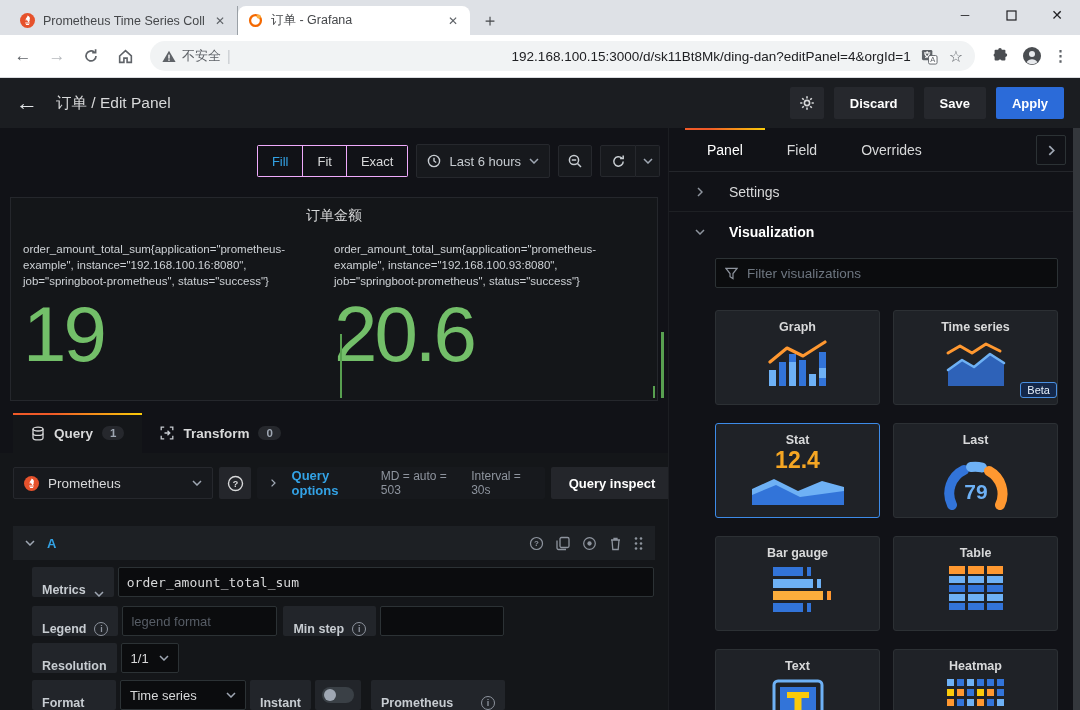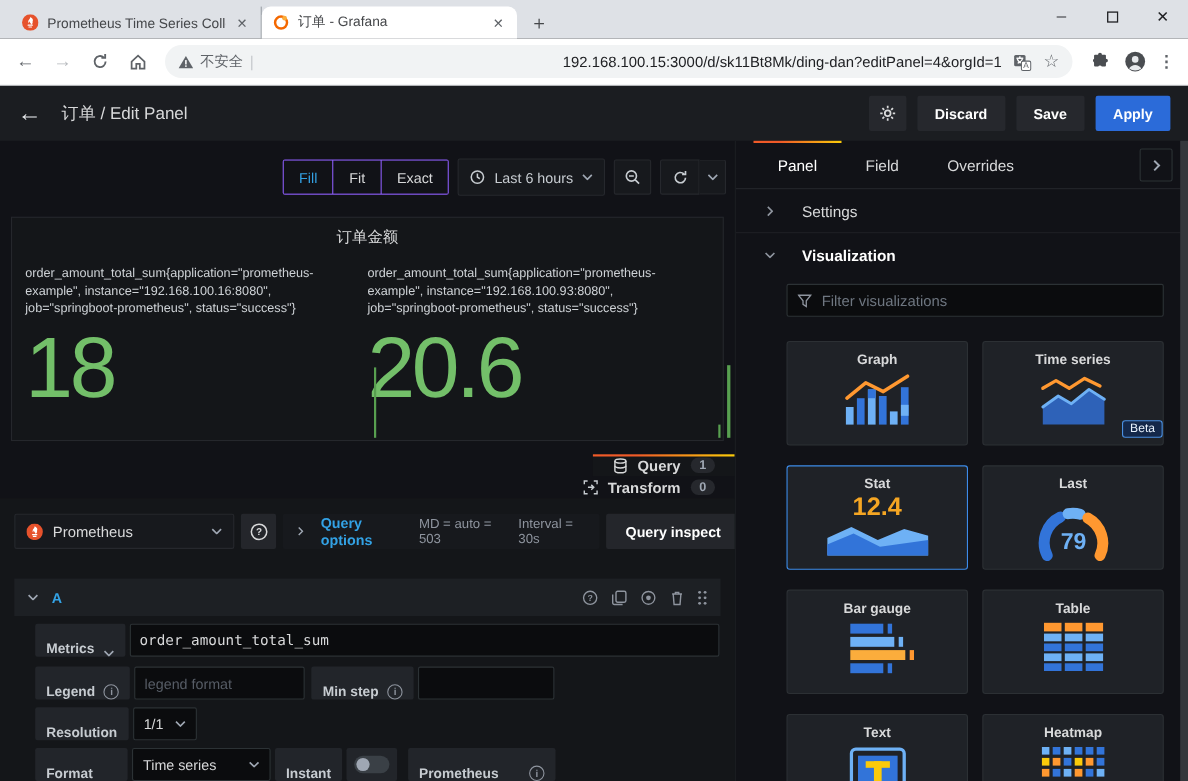--- a/index.html
+++ b/index.html
@@ -38,41 +38,41 @@
   .hd-btn.primary { background:#2b6bd9; }
   .gf-header .group { display:flex; gap:10px; }
 
   
   .gf-main { display:flex; height:582px; }
   .gf-left { width:674px; overflow:hidden; display:flex; flex-direction:column; }
   .gf-right { flex:1; position:relative; border-left:1px solid #1c1e22; }
 
   
   .pv-toolbar { display:flex; justify-content:flex-end; align-items:center; gap:8px; margin:16px 8px 0 0; }
-  .seg-group { display:flex; background:#8b5cf6; gap:1px; padding:1px; border-radius:2px; }
+  .seg-group { display:flex; background:#f0abfc; gap:1px; padding:1px; border-radius:2px; }
   .seg { height:30px; padding:0 14px; background:#111217; color:#d8d9da; font-size:13px; font-weight:500; display:flex; align-items:center; }
   .seg.sel { color:#33a2e5; }
   .tool-btn { height:32px; background:#17191d; border:1px solid #26282d; border-radius:2px; color:#c7ccd1; display:flex; align-items:center; gap:8px; padding:16px 10px; font-size:13px; font-weight:500;justify-content:flex-end; }
   .tool-btn.square { width:34px; justify-content:center; padding:0; }
   .chev { width:10px; height:6px; }
   .refresh-pair { display:flex; }
   .refresh-pair .tool-btn:first-child { border-radius:2px 0 0 2px; }
   .refresh-pair .tool-btn:last-child { border-radius:0 2px 2px 0; border-left:none; width:24px; padding:0; justify-content:center; }
 
   
   .stat-panel { margin:19px 10px 0; height:225px; background:#141619; border:1px solid #25272c; position:relative; }
   .sp-title { text-align:center; padding-top:9px; font-size:14px; color:#d8d9da; }
   .sp-cols { display:flex; padding:16px 12px 0; }
   .sp-col { width:50%; padding-right:32px; }
   .sp-label { font-size:11.5px; color:#ced2d6; line-height:1.4; }
   .sp-value { font-size:78px; font-weight:500; letter-spacing:-3px; line-height:0.95; margin-top:8px; }
   .spike { position:absolute; bottom:2px; }
 
   
-  .q-tabbar { display:flex; align-items:flex-end; margin-top:12px; padding-left:13px; height:40px;flex-direction:column; }
+  .q-tabbar { display:flex; align-items:flex-end; margin-top:12px; padding-left:13px; height:40px; }
   .q-tab { height:40px; display:flex; align-items:center; gap:9px; padding:0 18px; color:#d8d9da; font-size:13.5px; font-weight:600; position:relative; }
   .q-tab.active { background:#141619; }
   .q-tab.active::before { content:""; position:absolute; top:0; left:0; right:0; height:2px; background:linear-gradient(90deg,#f05a28 30%,#fbca0a 99%); }
   .count-pill { background:#26282d; color:#9fa7b3; font-size:11.5px; font-weight:600; border-radius:9px; padding:1px 8px; }
   .q-tab.active .count-pill { background:#26282d; }
 
   .q-content { flex:1; background:#141619; padding:14px 13px 0; }
   .ds-row { display:flex; gap:6px; margin-right:-18px; }
   .ds-select { width:200px; height:32px; background:#17191d; border:1px solid #26282d; border-radius:2px; display:flex; align-items:center; gap:9px; padding:0 10px; color:#d8d9da; font-size:13.5px; font-weight:500; }
   .ds-select .spacer { flex:1; }
@@ -269,21 +269,21 @@
               </svg>
           </div>
         </div>
       </div>
 
       <div class="stat-panel">
         <div class="sp-title">订单金额</div>
         <div class="sp-cols">
           <div class="sp-col">
             <div class="sp-label">order_amount_total_sum{application="prometheus-example", instance="192.168.100.16:8080", job="springboot-prometheus", status="success"}</div>
-            <div class="sp-value" style="color:#73BF69">18</div>
+            <div class="sp-value" style="color:#73BF69">19</div>
           </div>
           <div class="sp-col">
             <div class="sp-label">order_amount_total_sum{application="prometheus-example", instance="192.168.100.93:8080", job="springboot-prometheus", status="success"}</div>
             <div class="sp-value" style="color:#73BF69">20.6</div>
           </div>
         </div>
         <div class="spike" style="left:329px;width:2px;height:64px;background:#58a050;"></div>
         <div class="spike" style="left:642px;width:2px;height:12px;background:#58a050;"></div>
         <div class="spike" style="left:650px;width:3px;height:66px;background:#58a050;"></div>
       </div>

